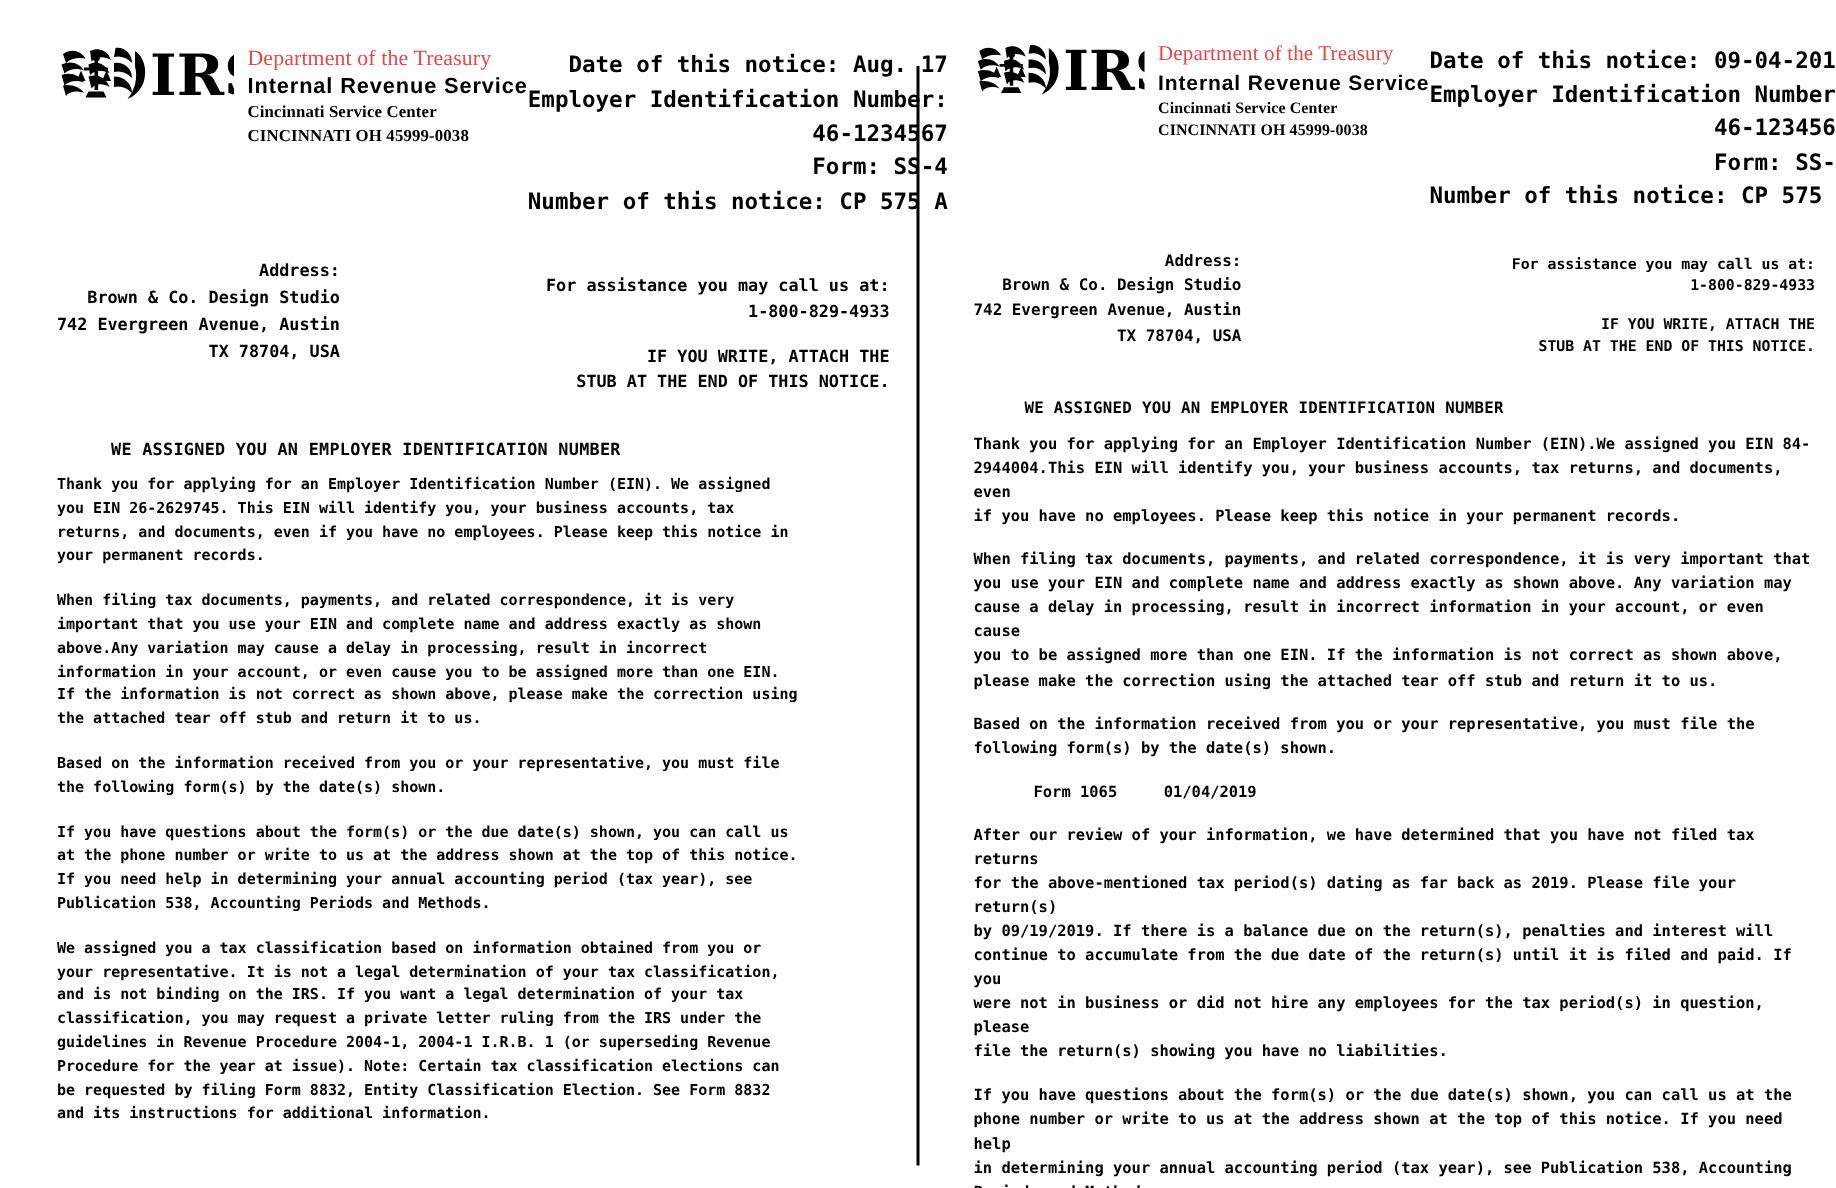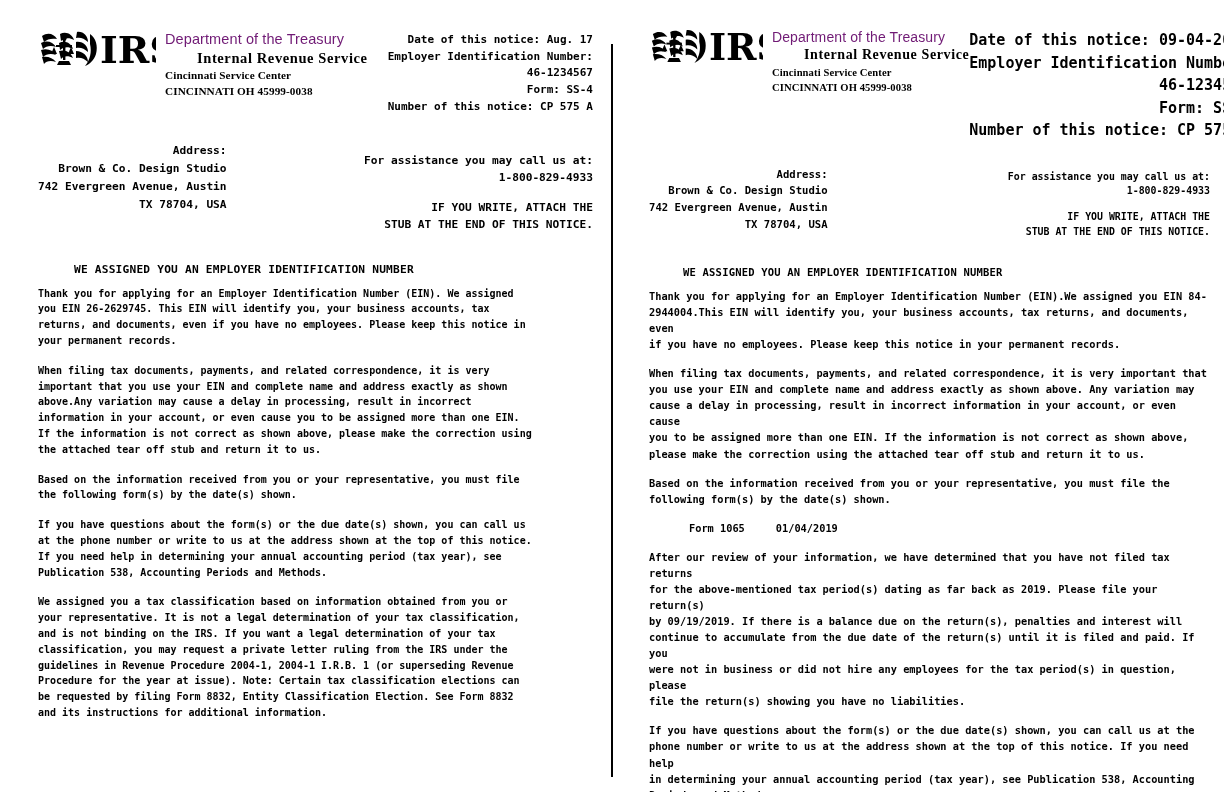--- a/index.html
+++ b/index.html
@@ -61,55 +61,54 @@
   .irs-logo {
     flex: 0 0 auto;
     margin-right: 9px;
   }
   .irs-logo svg { display: block; }
 
   .agency-block {
     padding-top: 2px;
   }
   .agency-treasury {
-    font-family: Liberation Sans, sans-serif;
+    font-family: Liberation Serif, serif;
     font-size: 14.5px;
     font-weight: 400;
     letter-spacing: 0.1px;
     line-height: 1.32;
-    color: #701a75;
+    color: #ef4444;
     white-space: nowrap;
   }
   .agency-service {
-    font-family: Liberation Serif, serif;
+    font-family: Liberation Sans, sans-serif;
     font-size: 14.5px;
     font-weight: 700;
     letter-spacing: 0.6px;
     line-height: 1.32;
     color: #000;
     white-space: nowrap;
-    margin-left: 32px;
   }
   .agency-center,
   .agency-city {
     font-family: Liberation Serif, serif;
     font-size: 11.2px;
     font-weight: 700;
     line-height: 1.42;
     letter-spacing: 0.1px;
     white-space: nowrap;
   }
   .notice-right .agency-treasury,
   .notice-right .agency-service { font-size: 14px; }
   .notice-right .agency-center,
   .notice-right .agency-city { font-size: 10.6px; }
 
   .notice-meta {
     text-align: right;
-    font-size: 11px;
+    font-size: 15px;
     font-weight: 700;
     line-height: 1.52;
     white-space: nowrap;
     padding-top: 4px;
   }
   .notice-right .notice-meta {
     font-size: 15px;
     line-height: 1.5;
     padding-top: 3px;
   }

